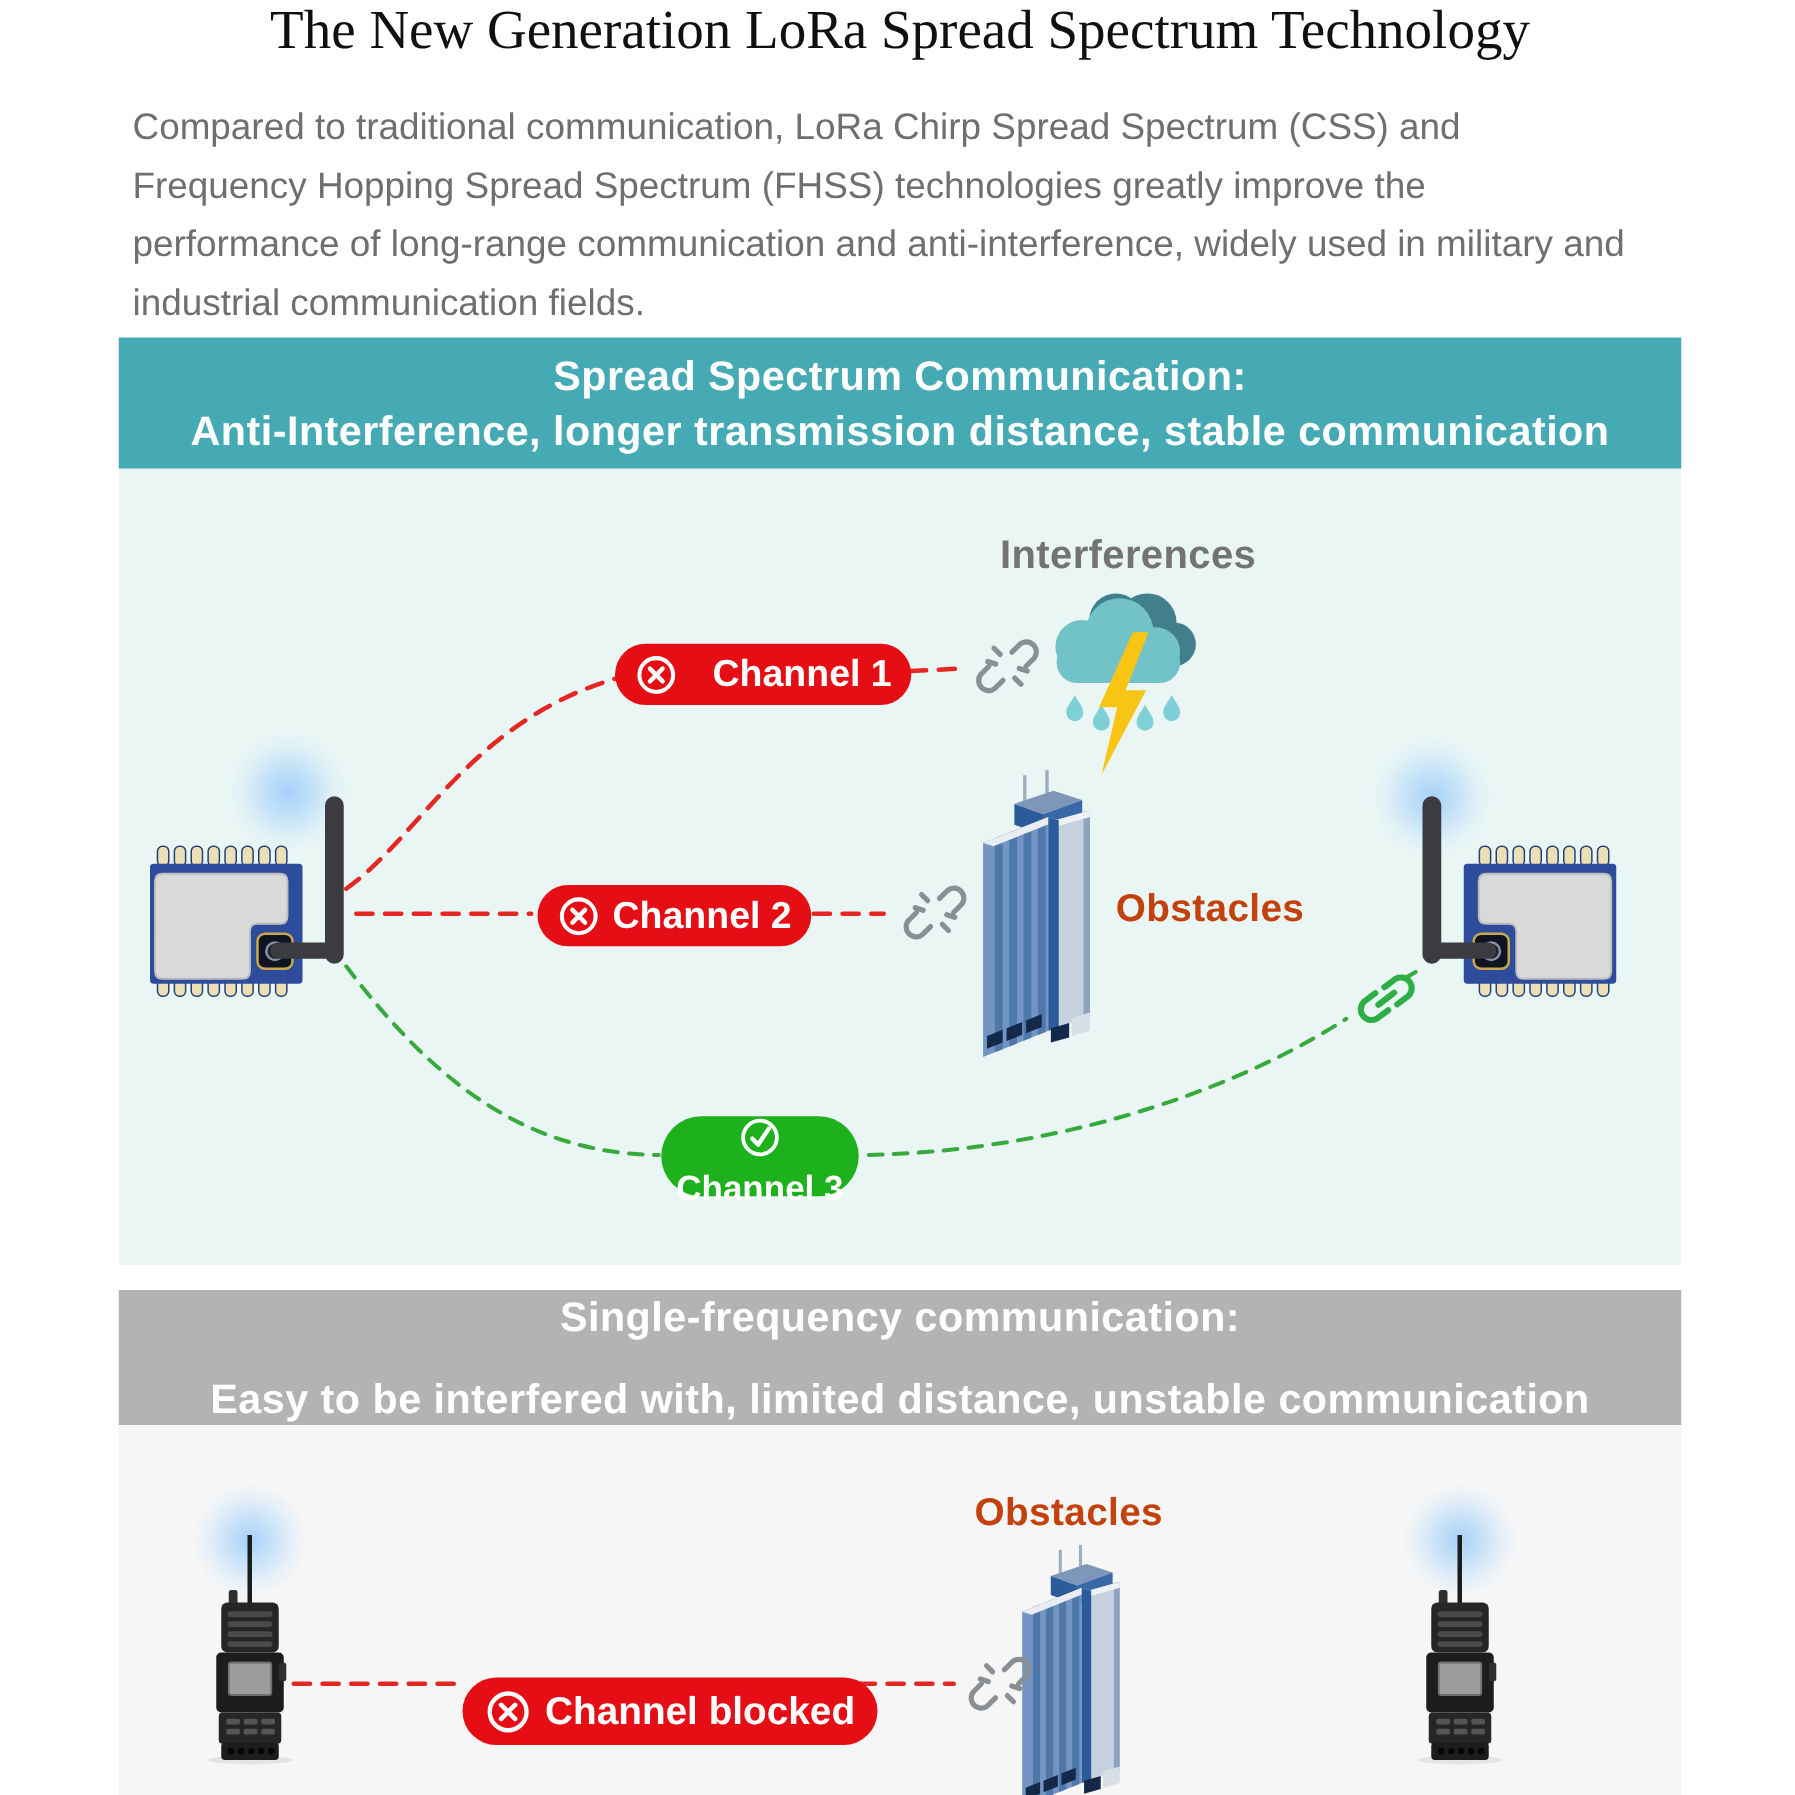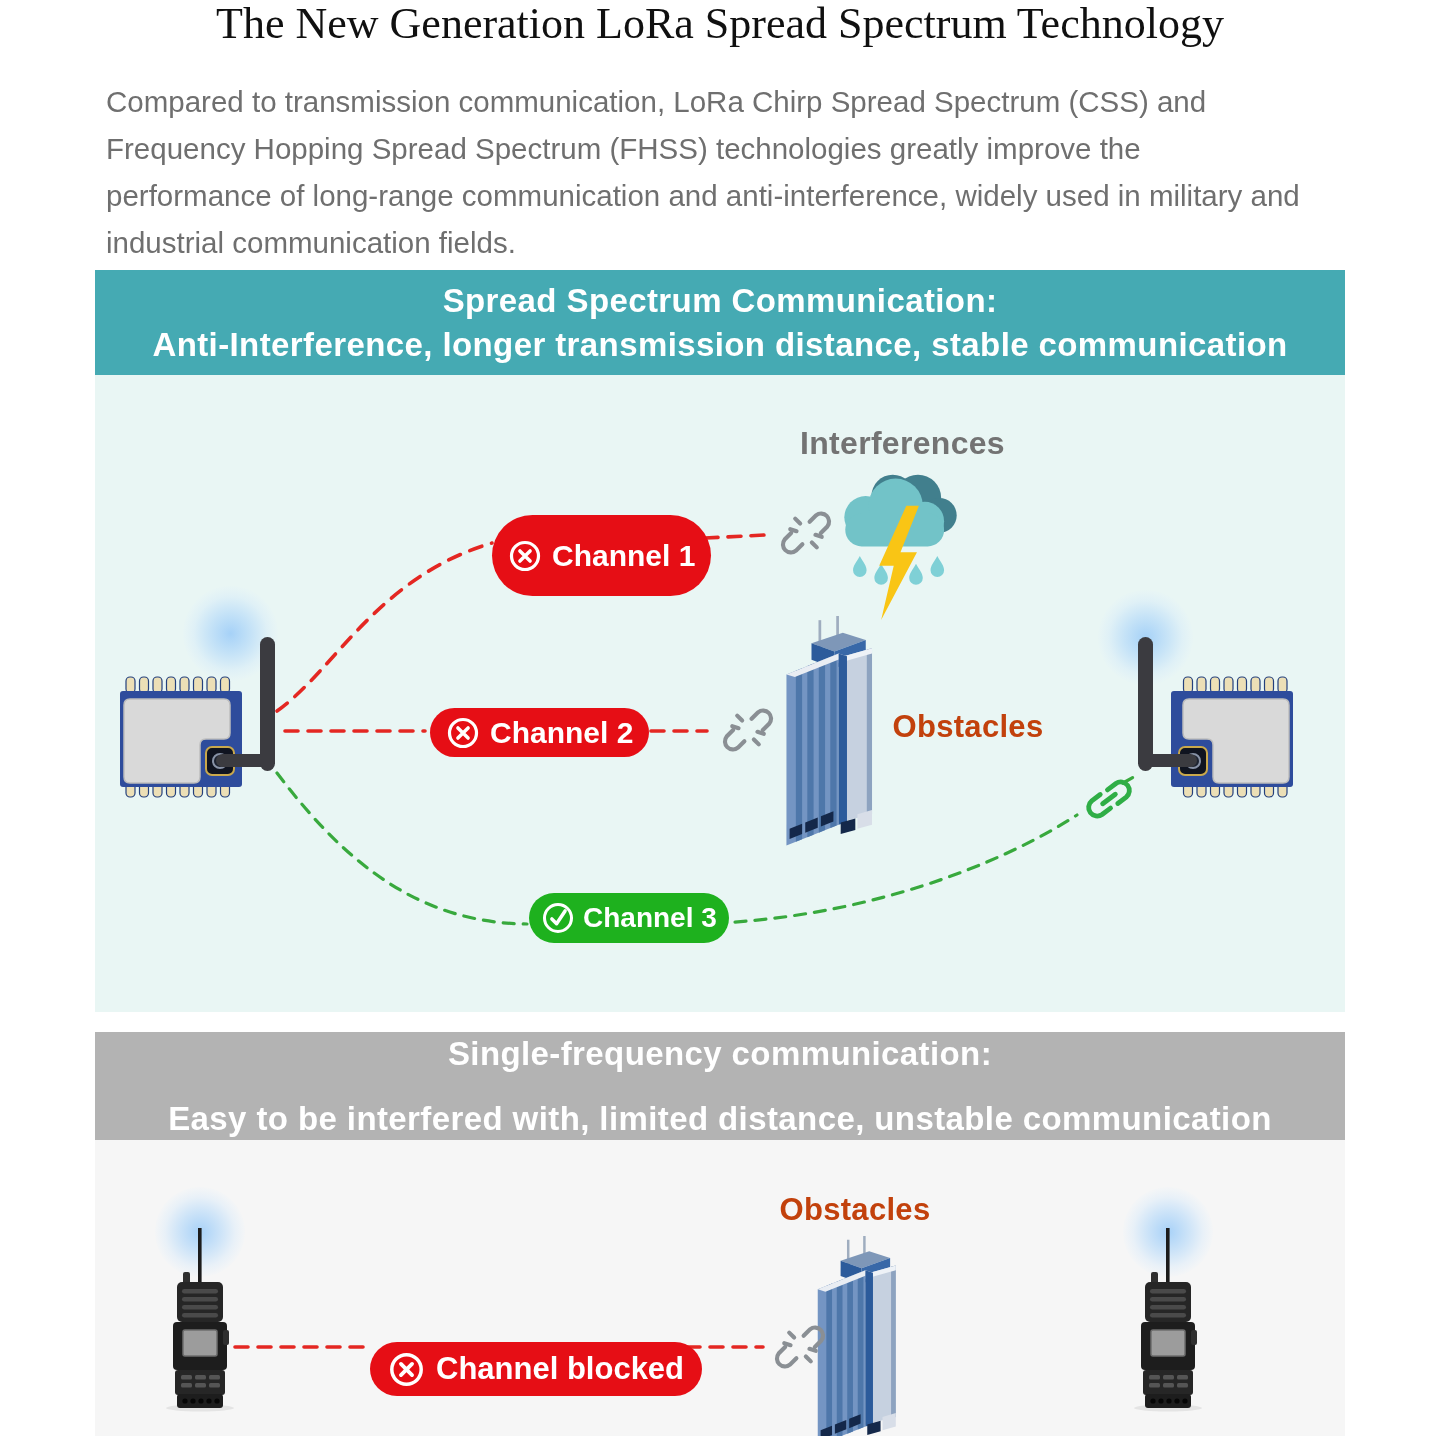--- a/index.html
+++ b/index.html
@@ -189,21 +189,21 @@
       </g>
     </symbol>
   </defs>
 </svg>
 
 <div id="page">
 
   <div class="title">The New Generation LoRa Spread Spectrum Technology</div>
 
   <div class="intro">
-    <div>Compared to transmission communication, LoRa Chirp Spread Spectrum (CSS) and</div>
+    <div>Compared to traditional communication, LoRa Chirp Spread Spectrum (CSS) and</div>
     <div>Frequency Hopping Spread Spectrum (FHSS) technologies greatly improve the</div>
     <div>performance of long-range communication and anti-interference, widely used in military and</div>
     <div>industrial communication fields.</div>
   </div>
 
   <div class="banner teal">
     <span>Spread Spectrum Communication:</span>
     <span>Anti-Interference, longer transmission distance, stable communication</span>
   </div>
 
@@ -247,35 +247,35 @@
     <svg class="abs" style="left:684px;top:131px" width="54" height="54" viewBox="0 0 60 60">
       <use href="#sym-broken-link"></use>
     </svg>
     <svg class="abs" style="left:626px;top:328px" width="54" height="54" viewBox="0 0 60 60">
       <use href="#sym-broken-link"></use>
     </svg>
     <svg class="abs" style="left:986px;top:396px;transform:rotate(8deg)" width="56" height="56" viewBox="0 0 60 60">
       <use href="#sym-chain-link"></use>
     </svg>
 
-    <div class="pill red" style="left:397px;top:140px;height:49px;padding:16px 16px;gap:10px;font-size:30px;">
+    <div class="pill red" style="left:397px;top:140px;height:49px;padding:0 16px;gap:28px;font-size:30px;">
       <svg width="34" height="34" viewBox="0 0 36 36">
           <use href="#sym-circle-x"></use>
         </svg>
       <span>Channel 1</span>
     </div>
 
     <div class="pill red" style="left:335px;top:333px;height:49px;padding:0 16px;gap:10px;font-size:30px;">
       <svg width="34" height="34" viewBox="0 0 36 36">
           <use href="#sym-circle-x"></use>
         </svg>
       <span>Channel 2</span>
     </div>
 
-    <div class="pill green" style="left:434px;top:518px;height:50px;padding:0 12px;gap:8px;font-size:28px;">
+    <div class="pill green" style="left:434px;top:518px;height:64px;padding:0 12px;gap:8px;font-size:28px;flex-direction:column;">
       <svg width="34" height="34" viewBox="0 0 36 36">
           <use href="#sym-circle-check"></use>
         </svg>
       <span>Channel 3</span>
     </div>
   </div>
 
   <div class="banner gray">
     <span>Single-frequency communication:</span>
     <span>Easy to be interfered with, limited distance, unstable communication</span>

